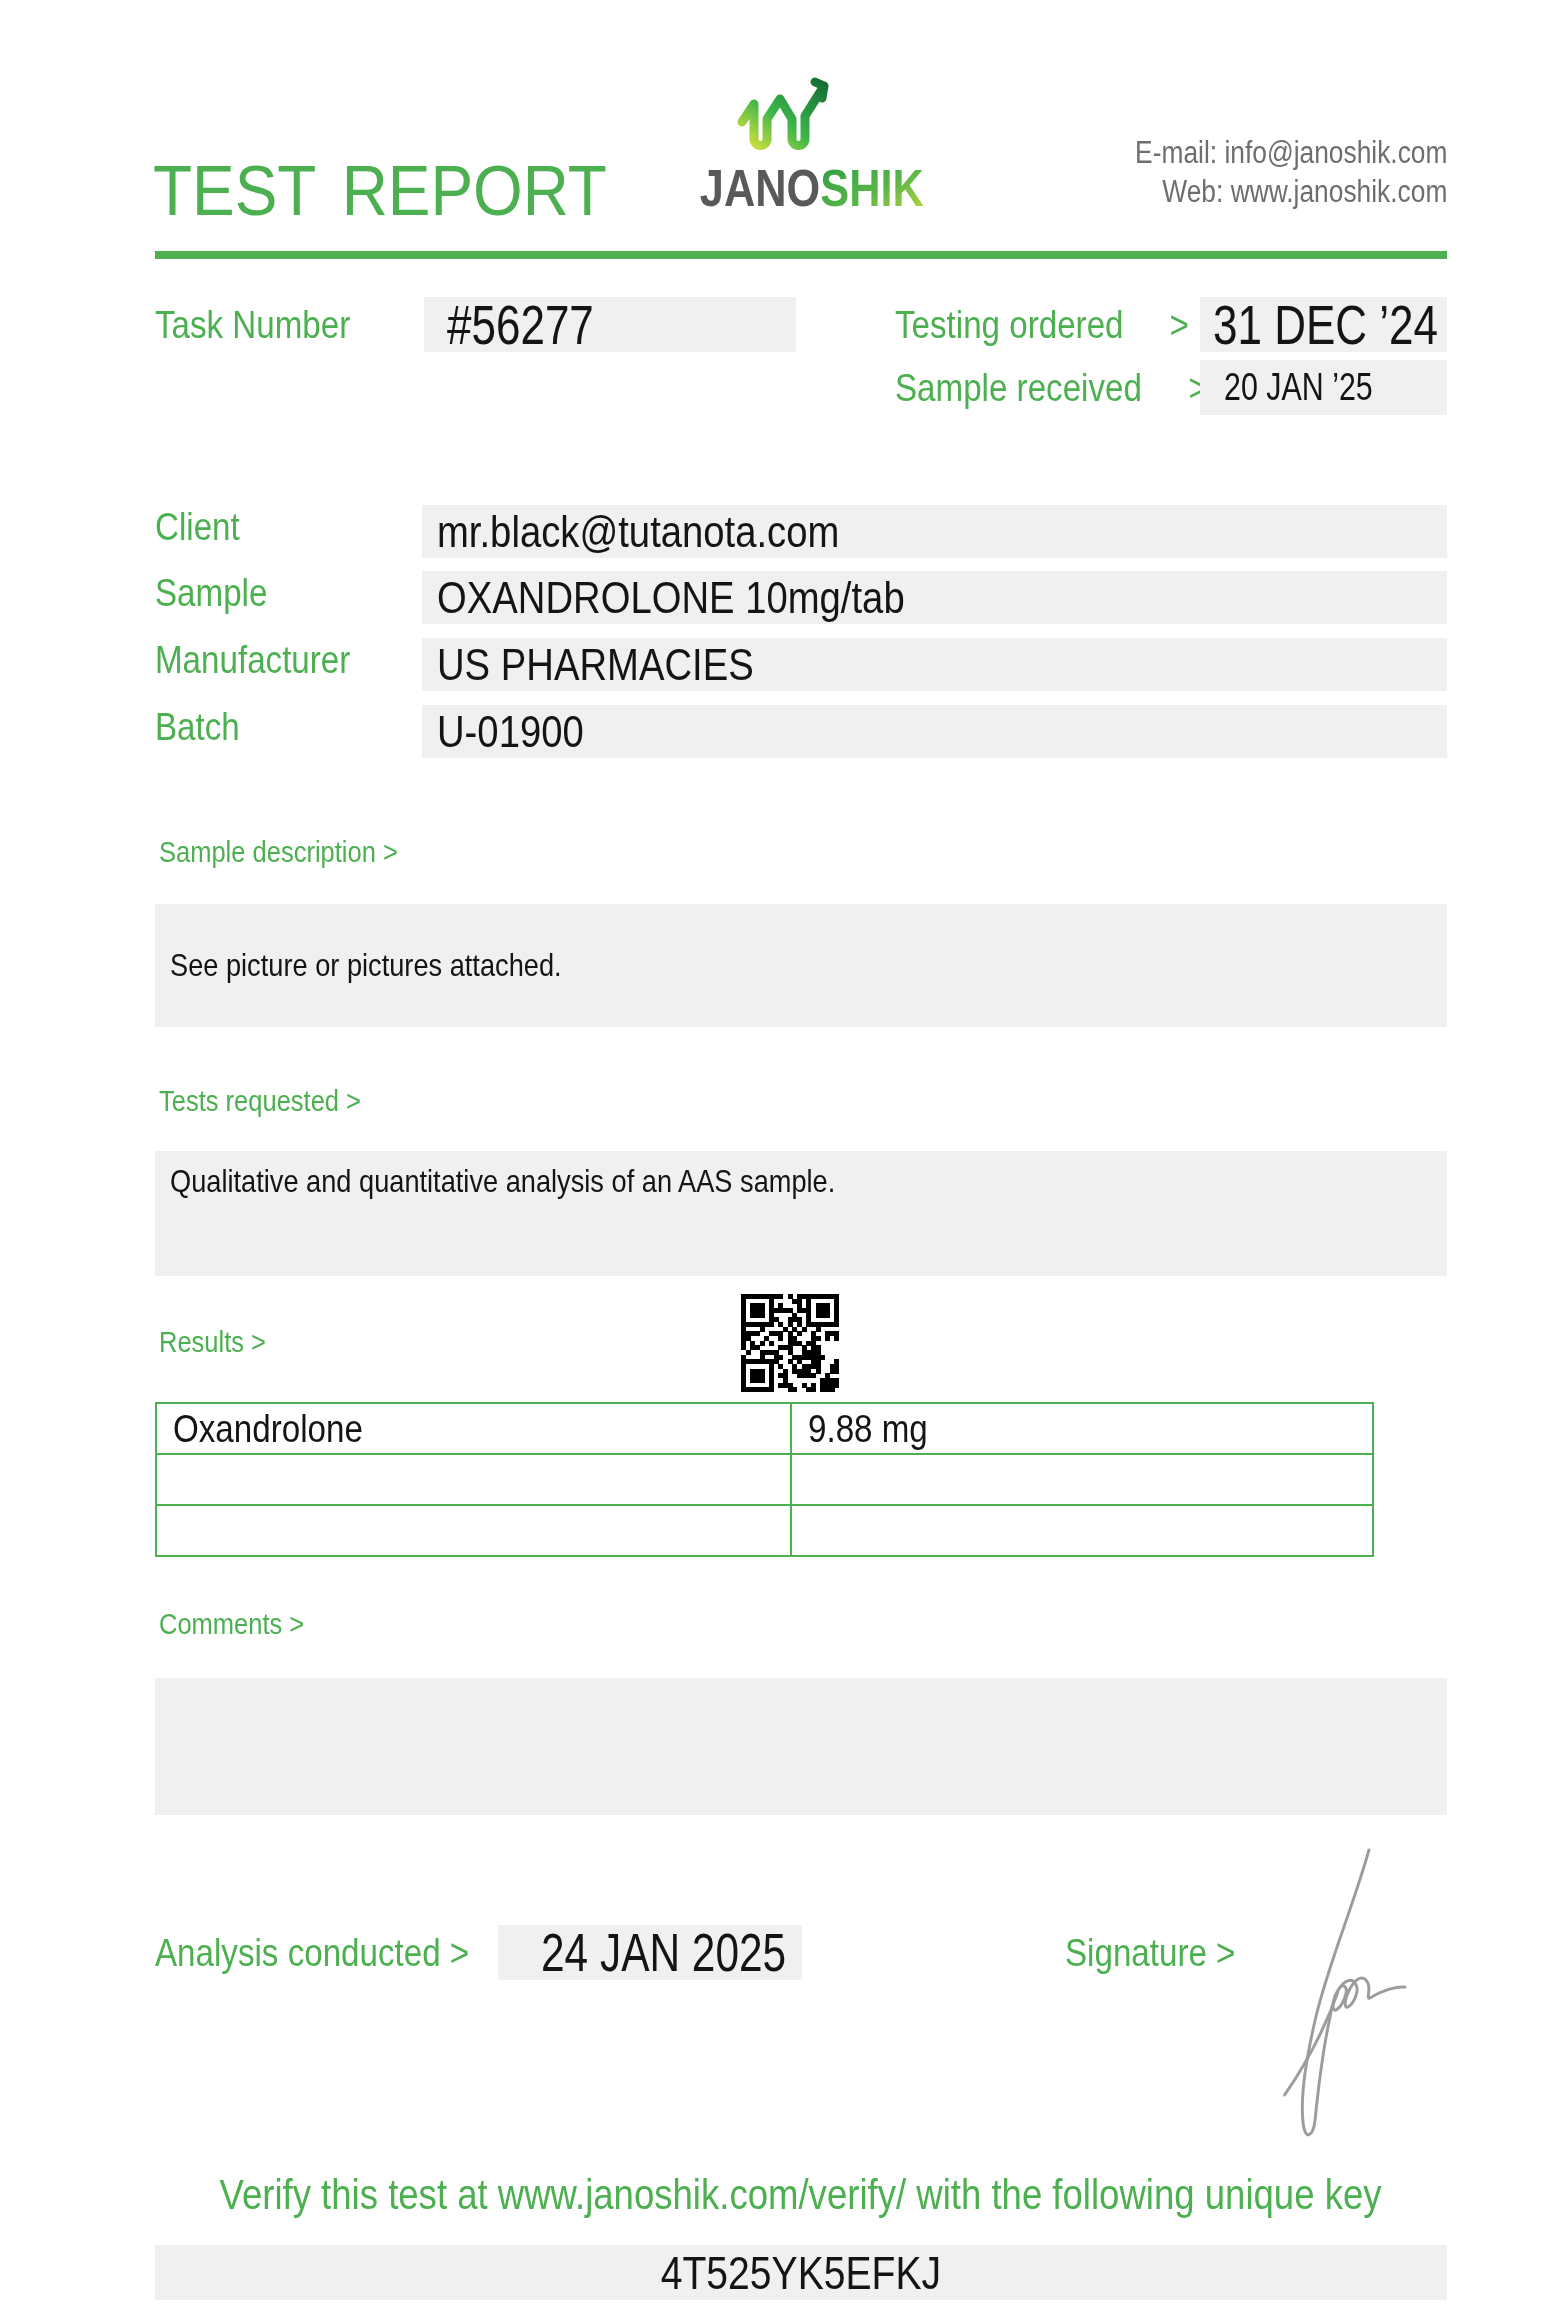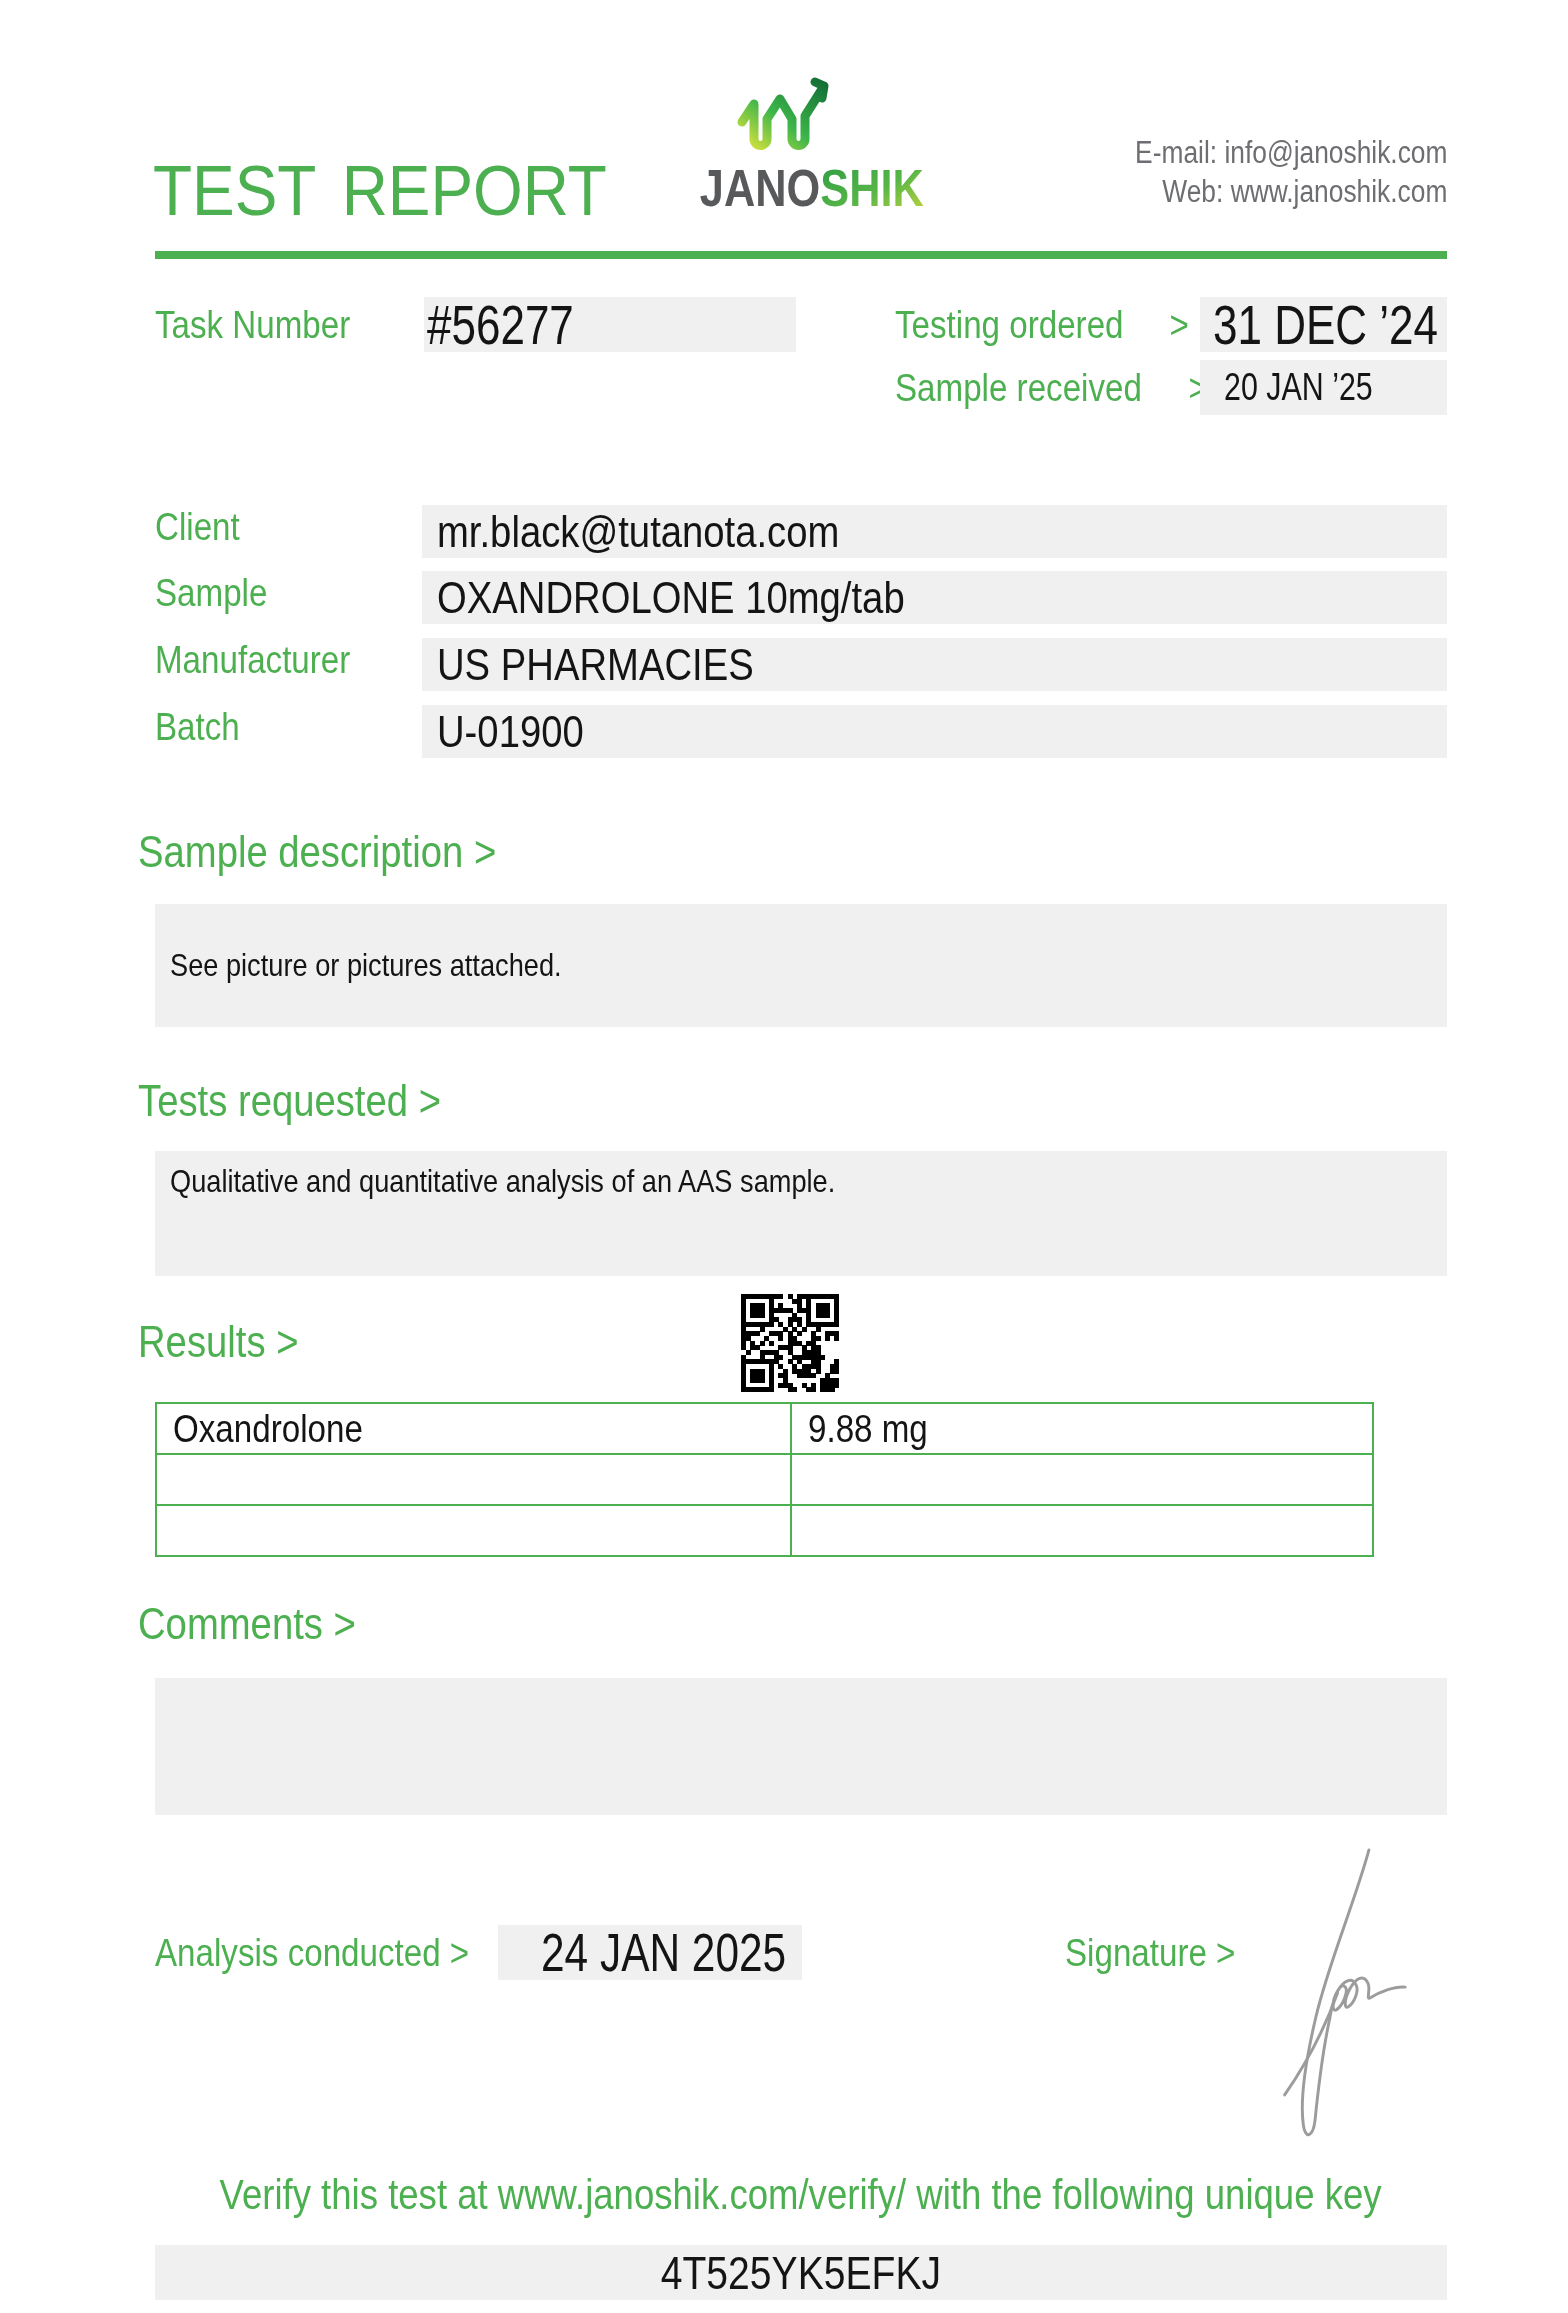--- a/index.html
+++ b/index.html
@@ -31,32 +31,32 @@
   .logo-icon{left:727px;top:73px;width:104px;height:88px}
   .logo-text{left:672px;top:163px;width:227px;text-align:center;font-size:51px;font-weight:bold;line-height:1}
   .logo-text .jano{color:var(--logo-gray)}
   .logo-text .shik{
     background:linear-gradient(155deg,#2f9e43 5%,#58b647 55%,#c9d63c 100%);
     -webkit-background-clip:text;background-clip:text;color:transparent;-webkit-text-fill-color:transparent}
   .contact{right:129px;top:133px;text-align:right;font-size:31px;line-height:39px;color:var(--muted)}
   .rule{left:147px;top:251px;width:1292px;height:7.8px;background:var(--accent)}
 
   .task-label{left:147px;top:297px;height:55px;font-size:39px}
-  .task-box{left:416px;top:297px;width:372px;height:55px;padding-left:3px;font-size:55px}
+  .task-box{left:416px;top:297px;width:372px;height:55px;padding-left:23px;font-size:55px}
   .meta-wrap{width:294px;height:55px;display:flex;justify-content:space-between;align-items:center;font-size:39px;color:var(--accent)}
   .ordered-wrap{left:887px;top:297px}
   .received-wrap{left:887px;top:360px}
   .ordered-box{left:1192px;top:297px;width:247px;height:55px;padding-left:12.7px;font-size:55px}
   .received-box{left:1192px;top:360px;width:247px;height:55px;padding-left:24px;font-size:38px}
 
   .info-label{left:147px;height:53px;font-size:39px;color:var(--accent);display:flex;align-items:flex-start}
   .info-box{left:414px;width:1025px;height:53px;padding-left:14.7px;font-size:45px}
   .r0{top:505px}.r1{top:571px}.r2{top:638px}.r3{top:705px}
 
-  .sec-heading{left:130px;height:43px;font-size:45px;color:var(--accent);display:flex;align-items:flex-end}
+  .sec-heading{left:151px;height:43px;font-size:30px;color:var(--accent);display:flex;align-items:flex-start}
   .h-desc{top:835px}
   .b-desc{left:147px;top:904px;width:1292px;height:123px;align-items:center;padding:11.8px 14.7px;font-size:32px}
   .h-tests{top:1084px}
   .b-tests{left:147px;top:1151px;width:1292px;height:125px;align-items:flex-start;padding:11.8px 14.7px;font-size:32px}
   .h-results{top:1325px}
   .qr{left:733px;top:1294px;width:98px;height:98px}
   .results-table{left:147px;top:1402px;width:1219px;border-collapse:collapse}
   .results-table td{border:2.9px solid var(--accent);height:51px;padding:0 0 0 15.7px;font-size:39px;background:#fff}
   .results-table td.c1{width:635px}
   .h-comments{top:1607px}

